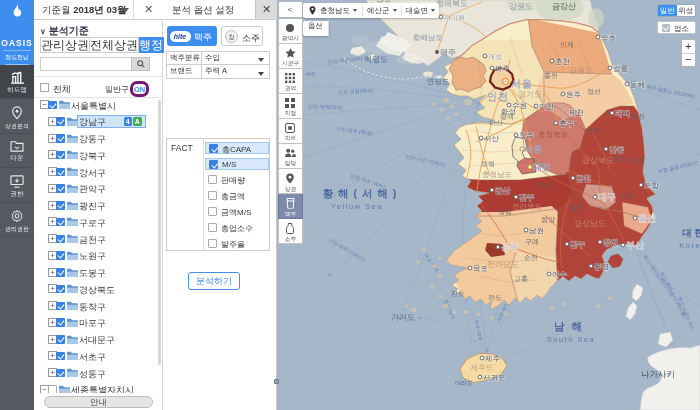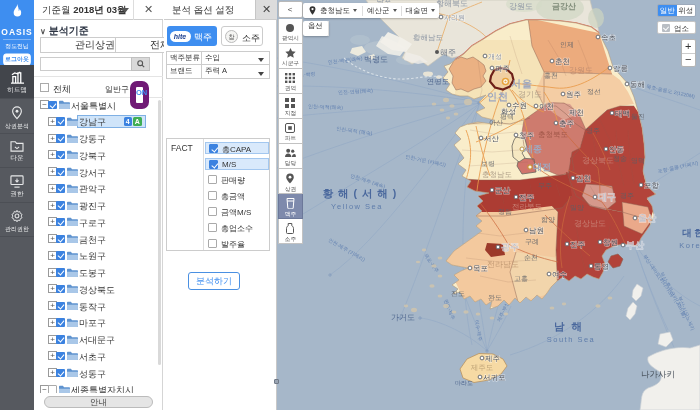--- a/index.html
+++ b/index.html
@@ -2,48 +2,48 @@
 <html><head>
 <meta charset="utf-8">
 <style>
 *{margin:0;padding:0;box-sizing:border-box;}
 html,body{width:700px;height:410px;overflow:hidden;font-family:"Liberation Sans",sans-serif;background:#fff;}
 #app{position:relative;width:700px;height:410px;}
 
 #sidebar{position:absolute;left:0;top:0;width:34px;height:410px;background:#56595f;}
 #sb-top{position:absolute;left:0;top:0;width:34px;height:65px;background:#3e8ef0;color:#fff;text-align:center;}
 #sb-top .flame{margin-top:2px;}
-#sb-top .oasis{font-size:8.5px;font-weight:bold;letter-spacing:1px;margin-top:1px;}
+#sb-top .oasis{font-size:8.5px;font-weight:bold;letter-spacing:1px;margin-top:12px;}
 #sb-top .divid{height:1px;background:rgba(255,255,255,.35);margin:2px 3px 2px 3px;}
 #sb-top .uname{font-size:6.5px;transform:scale(.9);}
 #sb-top .logout{font-size:6.5px;border:1px solid #fff;border-radius:3px;margin:1.5px 2px 0 2px;padding:1px 0;background:#fff;color:#3e8ef0;font-weight:bold;transform:scale(.92);}
 .sb-item{position:absolute;left:0;width:34px;height:34px;color:#e8e9ea;text-align:center;border-bottom:1px solid #4c4f55;}
 .sb-item svg{display:block;margin:6px auto 1px auto;}
 .sb-item .lb{font-size:7px;transform:scale(.95);white-space:nowrap;}
 .sb-item.active{background:#42454b;}
 
 #treepanel{position:absolute;left:34px;top:0;width:129px;height:410px;background:#fff;border-right:1px solid #d5d5d5;}
 #tp-head{position:absolute;left:0;top:0;width:129px;height:20px;background:#fff;border-bottom:1px solid #ccc;font-size:9.5px;color:#333;}
 #tp-head .tt{position:absolute;left:8px;top:4px;white-space:nowrap;}
 #tp-head .caret{position:absolute;left:87px;top:8px;width:0;height:0;border-left:4px solid transparent;border-right:4px solid transparent;border-top:5px solid #555;}
 #tp-head .sep{position:absolute;left:99px;top:0;width:1px;height:20px;background:#ddd;}
 #tp-head .x{position:absolute;left:100px;top:0;width:29px;height:20px;text-align:center;line-height:19px;font-size:11px;color:#555;}
 .sect-title{position:absolute;left:6px;top:24px;font-size:10px;font-weight:bold;color:#2b3342;}
 .sect-title .chev{color:#555;font-size:8px;}
 #tabs{position:absolute;left:6px;top:37px;width:110px;height:16px;display:flex;}
-#tabs .tab{flex:1;border:1px solid #ccc;border-left:none;font-size:10px;text-align:center;line-height:14px;color:#333;background:#fff;white-space:nowrap;padding-left:34px;}
+#tabs .tab{flex:1;border:1px solid #ccc;border-left:none;font-size:12px;text-align:center;line-height:14px;color:#333;background:#fff;white-space:nowrap;}
 #tabs .tab:first-child{border-left:1px solid #ccc;}
 #tabs .tab.act{background:#3e8ef0;border-color:#3e8ef0;color:#fff;}
 #search{position:absolute;left:6px;top:57px;width:110px;height:14px;border:1px solid #ccc;background:#fff;}
 #search .btn{position:absolute;right:-1px;top:-1px;width:19px;height:14px;background:#d9d9d9;border:1px solid #c0c0c0;color:#444;font-size:9px;text-align:center;line-height:13px;font-weight:bold;}
 #allrow{position:absolute;left:0px;top:76px;width:129px;height:22px;border-top:1px solid #e4e4e4;border-bottom:1px solid #e4e4e4;}
 #allrow .cb{position:absolute;left:6px;top:6px;width:9px;height:9px;border:1px solid #aaa;background:#fff;}
 #allrow .t1{position:absolute;left:19px;top:6px;font-size:9px;color:#333;}
 #allrow .t2{position:absolute;left:71px;top:6.5px;font-size:8px;color:#333;}
-#allrow .on{position:absolute;left:96px;top:4px;width:19px;height:28px;border:6px solid #701a75;border-radius:7px;color:#3e8ef0;font-size:7.5px;font-weight:bold;text-align:center;line-height:11px;background:#fff;}
+#allrow .on{position:absolute;left:96px;top:4px;width:19px;height:16px;border:3px solid #701a75;border-radius:7px;color:#3e8ef0;font-size:7.5px;font-weight:bold;text-align:center;line-height:11px;background:#fff;}
 #tree{position:absolute;left:0;top:97px;width:129px;height:296px;overflow:hidden;}
 .trow{position:absolute;height:16px;width:129px;font-size:9px;color:#333;}
 .trow .exp{position:absolute;top:3px;width:9px;height:9px;border:1px solid #999;background:#fff;font-size:8px;line-height:7px;text-align:center;color:#555;}
 .trow .cb{position:absolute;top:3.5px;width:8.5px;height:8.5px;background:#3b82e0;border-radius:1px;}
 .trow .cb:after{content:"";position:absolute;left:2.5px;top:1px;width:3px;height:5px;border:solid #fff;border-width:0 1.5px 1.5px 0;transform:rotate(40deg);}
 .trow .cb.off{background:#fff;border:1px solid #aaa;}
 .trow .cb.off:after{display:none;}
 .trow .fold{position:absolute;top:3px;width:11px;height:9.5px;}
 .trow .lbl{position:absolute;top:2.5px;white-space:nowrap;}
 .trow.sel .hl{position:absolute;left:42.5px;top:1px;width:69px;height:13px;background:#cfe4f9;border:1px solid #7fb0e4;}

